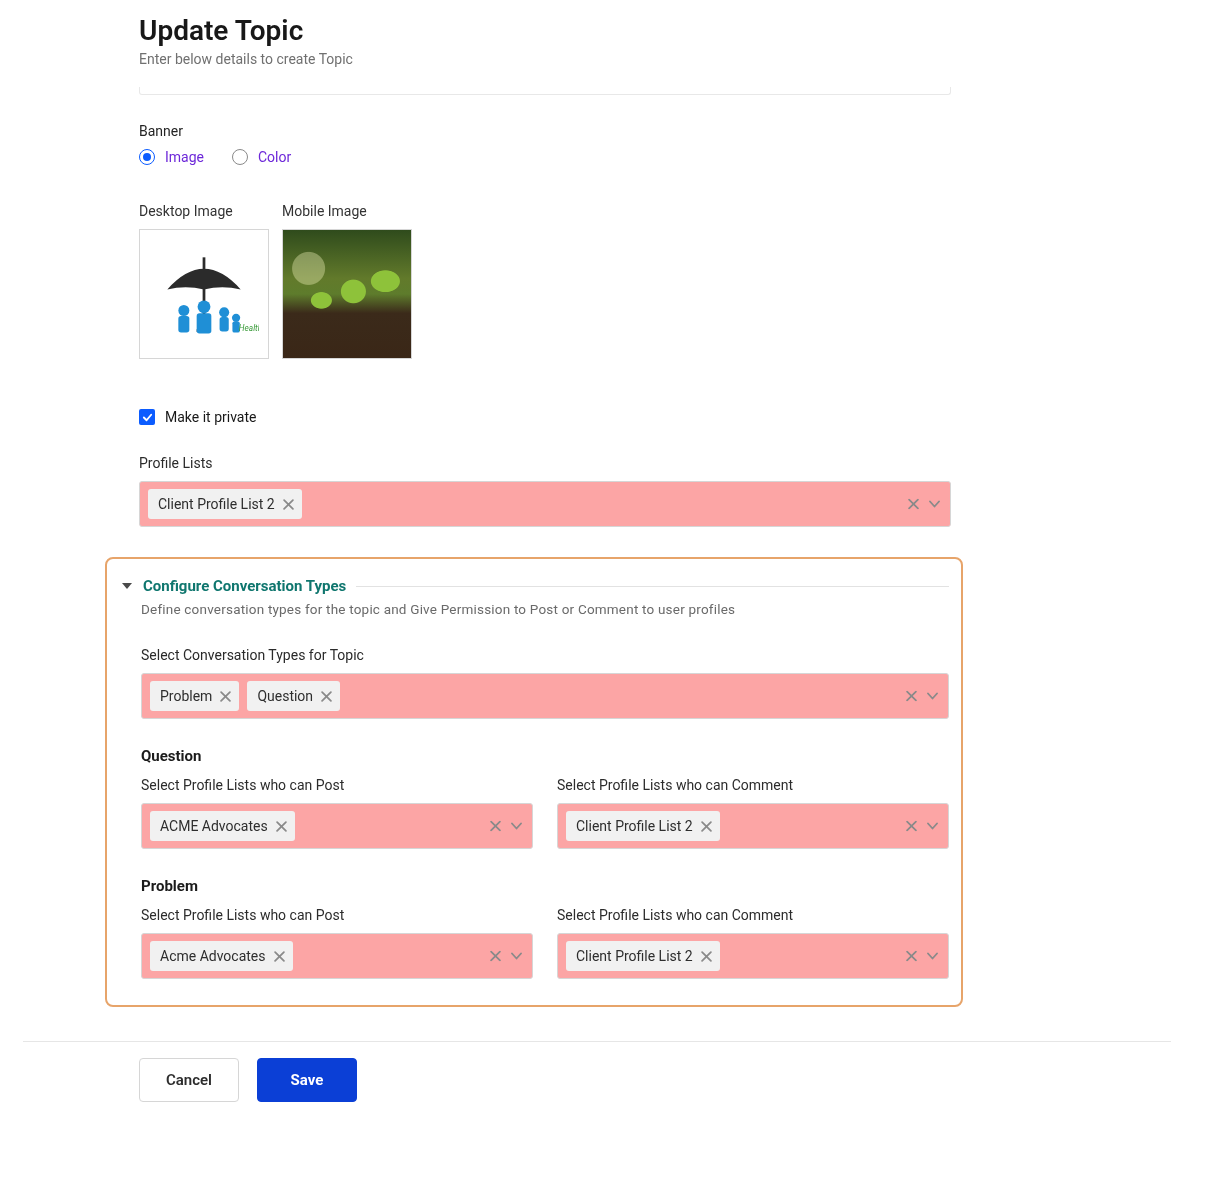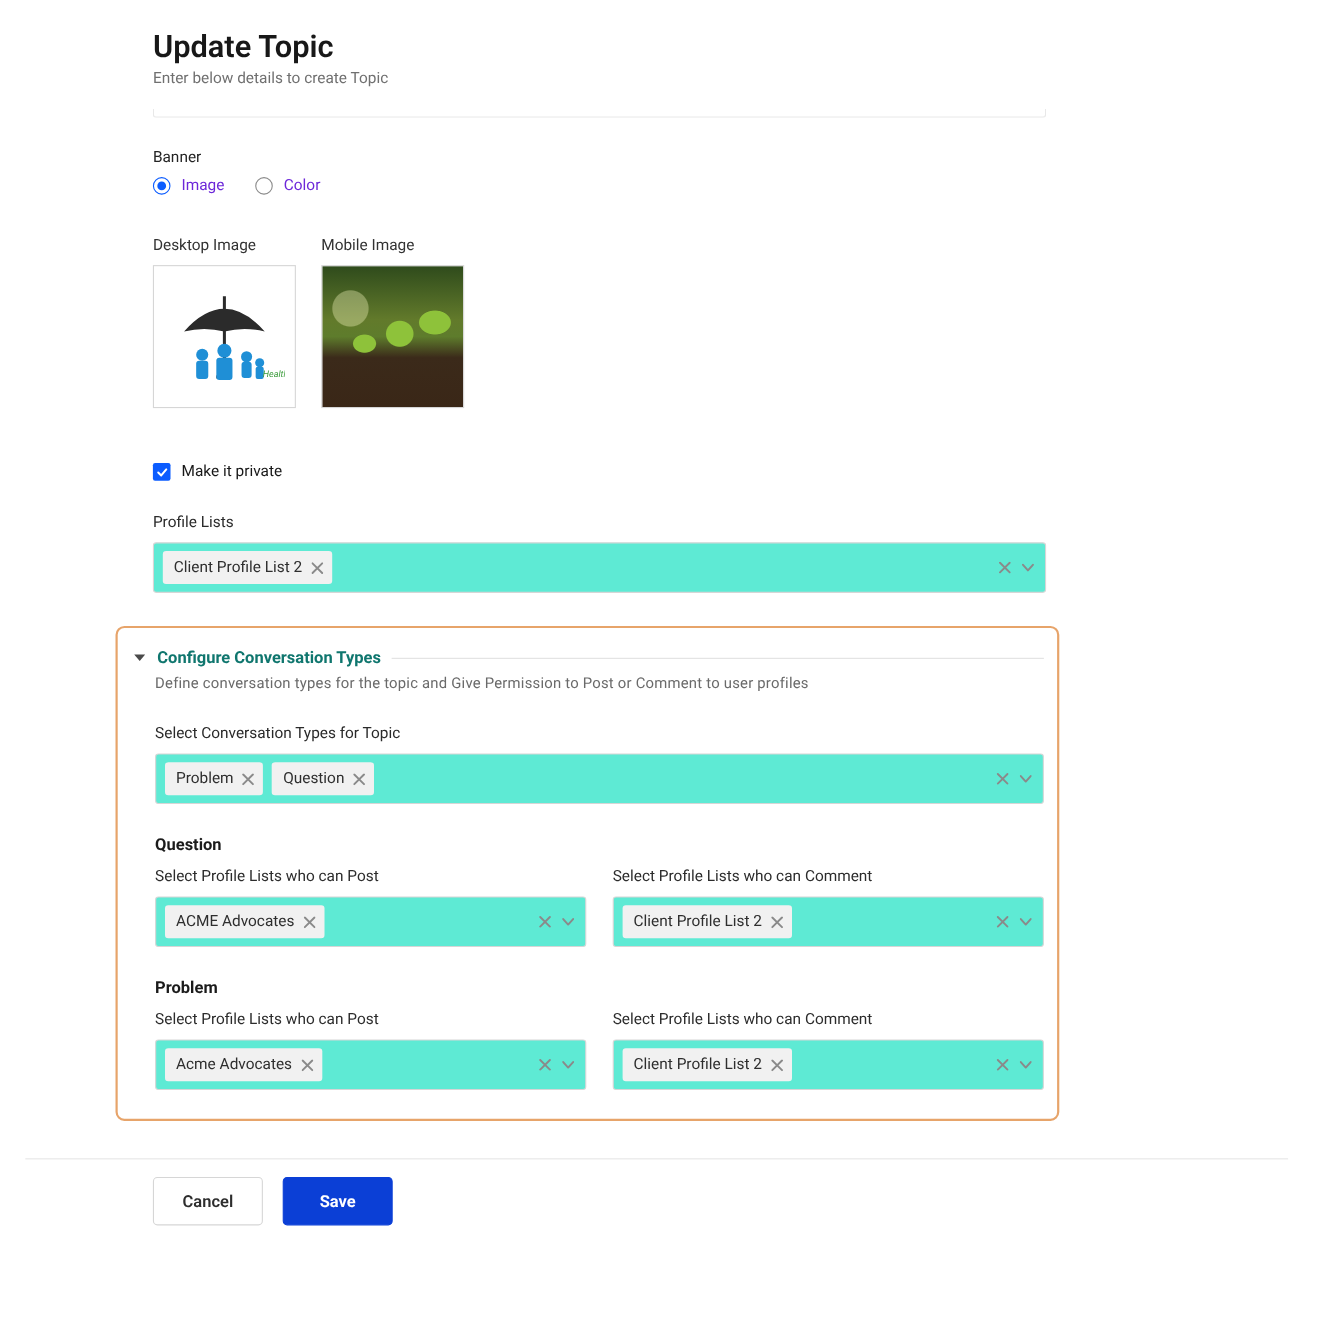--- a/index.html
+++ b/index.html
@@ -16,21 +16,21 @@
   *{box-sizing:border-box;}
   body{
     margin:0;
     font-family:-apple-system,BlinkMacSystemFont,"Segoe UI",Roboto,Helvetica,Arial,sans-serif;
     color:var(--text);
     background:#fff;
     font-size:14px;
   }
   .page{
     width:1178px;
-    margin:12px auto;
+    margin:0 auto;
     padding:14px 28px 0 28px;
   }
   .content{
     padding-left:90px;
     padding-right:220px;
   }
   h1{
     font-size:28px;
     font-weight:600;
     margin:0 0 4px 0;
@@ -71,21 +71,21 @@
     position:relative;
     background:#fff;
   }
   .radio.checked{border-color:var(--blue);}
   .radio.checked::after{
     content:"";position:absolute;inset:3px;border-radius:50%;
     background:var(--blue);
   }
   .images-row{
     display:flex;
-    gap:23px;
+    gap:13px;
     margin-bottom:50px;
   }
   .image-block{display:flex;flex-direction:column;}
   .img-label{font-size:14px;color:#333;margin-bottom:10px;}
   .thumb{
     width:130px;height:130px;border:1px solid var(--border);
     display:flex;align-items:center;justify-content:center;
     overflow:hidden;
     background:#fff;
     cursor:pointer;
@@ -116,21 +116,21 @@
   .checkbox svg{width:11px;height:11px;display:block;}
   .field-label{font-size:14px;color:#2b2b2b;margin-bottom:10px;}
   .tagbox{
     border:1px solid var(--border);
     border-radius:3px;
     min-height:46px;
     padding:6px 58px 6px 8px;
     display:flex;flex-wrap:wrap;gap:8px;align-items:center;
     position:relative;
     cursor:text;
-    background:#5eead4;
+    background:#fca5a5;
   }
   .tagbox.full{width:100%;}
   .tagbox .right-icons{
     position:absolute;right:10px;top:50%;transform:translateY(-50%);
     display:flex;gap:10px;align-items:center;color:#8a8a8a;
   }
   .ic{width:11px;height:11px;display:inline-block;line-height:0;}
   .ic svg{width:100%;height:100%;display:block;stroke:currentColor;}
   .tag{
     background:var(--tag-bg);

